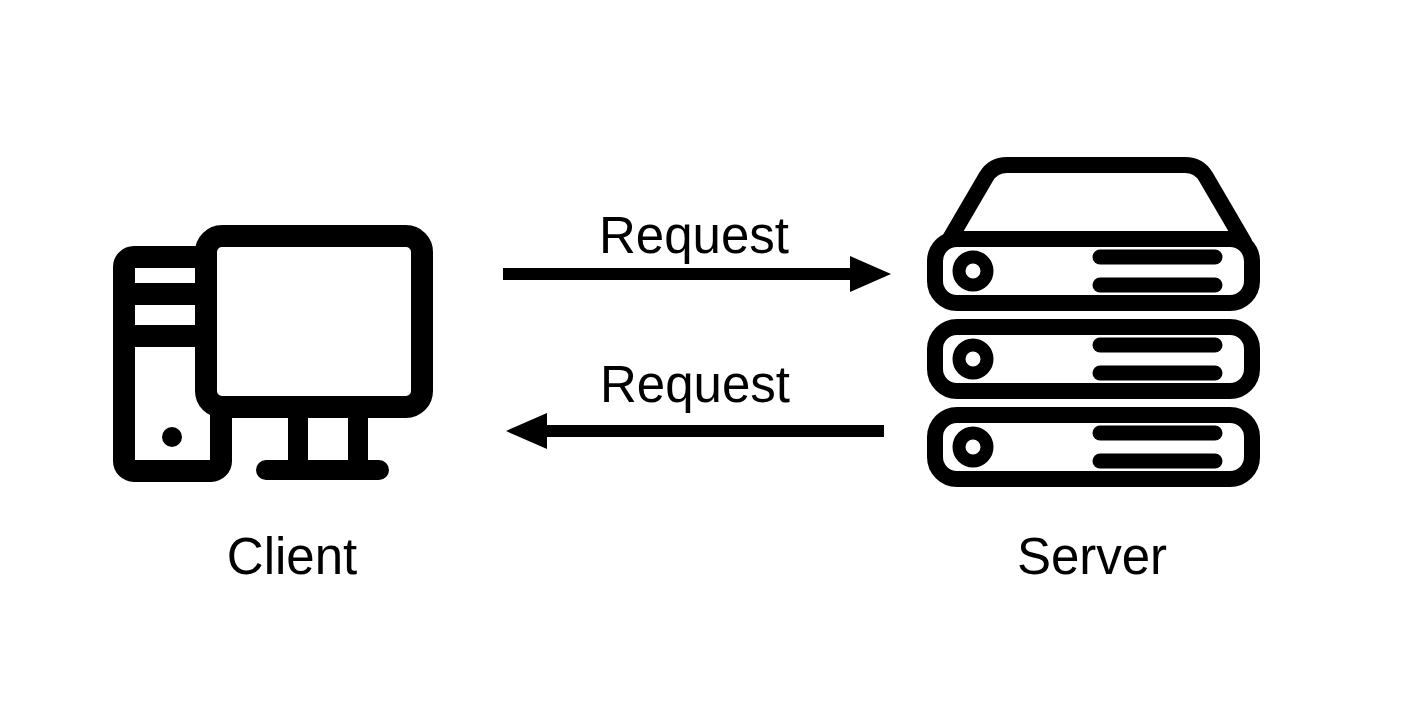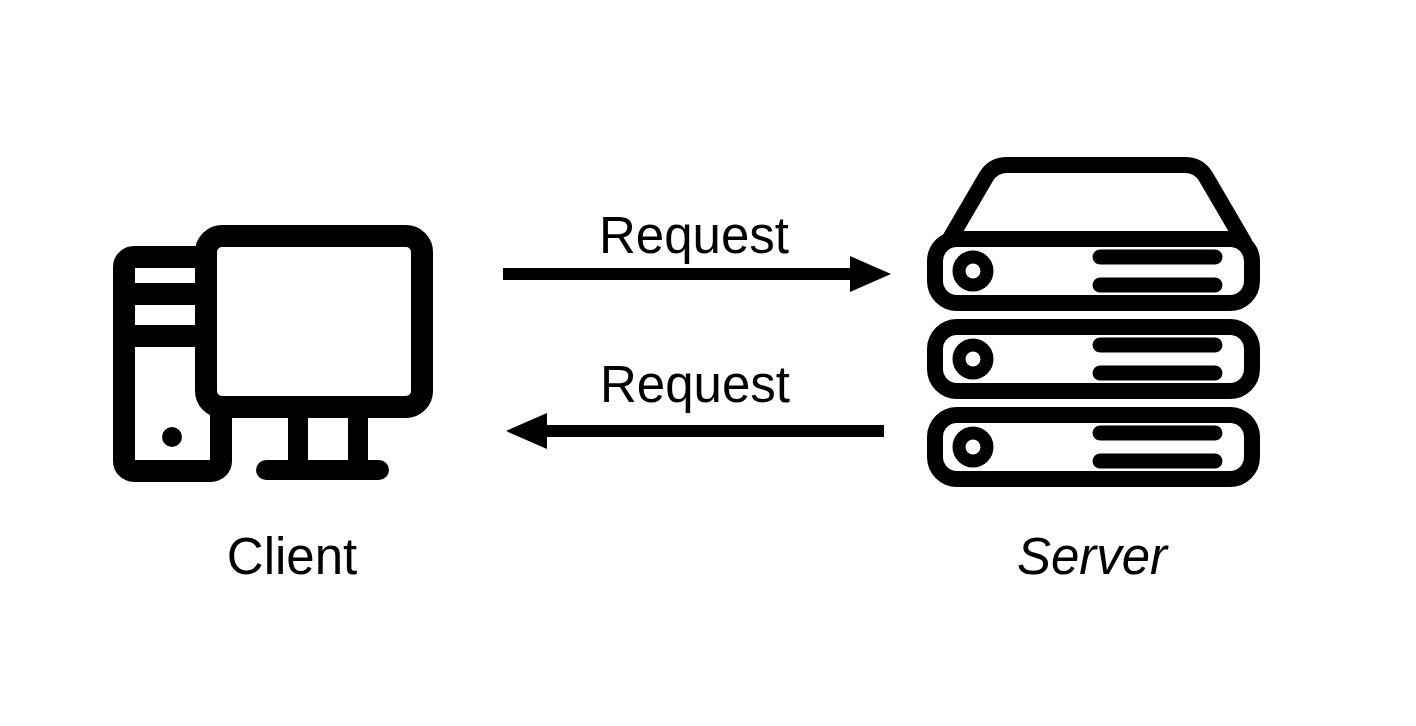--- a/index.html
+++ b/index.html
@@ -20,21 +20,21 @@
   .label {
     position: absolute;
     transform: translateX(-50%);
     font-size: 51px;
     line-height: 1;
     color: #000000;
     white-space: nowrap;
     letter-spacing: 0;
   }
   .label-client   { left: 282px;  top: 531px; margin-left: 10px; }
-  .label-server   { left: 1092px; top: 531px; font-style: italic; }
+  .label-server   { left: 1092px; top: 531px; }
   .label-request  { left: 694px;  top: 210px; }
   .label-response { left: 695px;  top: 359px; }
 </style>
 </head>
 <body>
 
 <div class="canvas">
 
   <svg class="diagram-svg" viewBox="0 0 1416 726" xmlns="http://www.w3.org/2000/svg">
 

